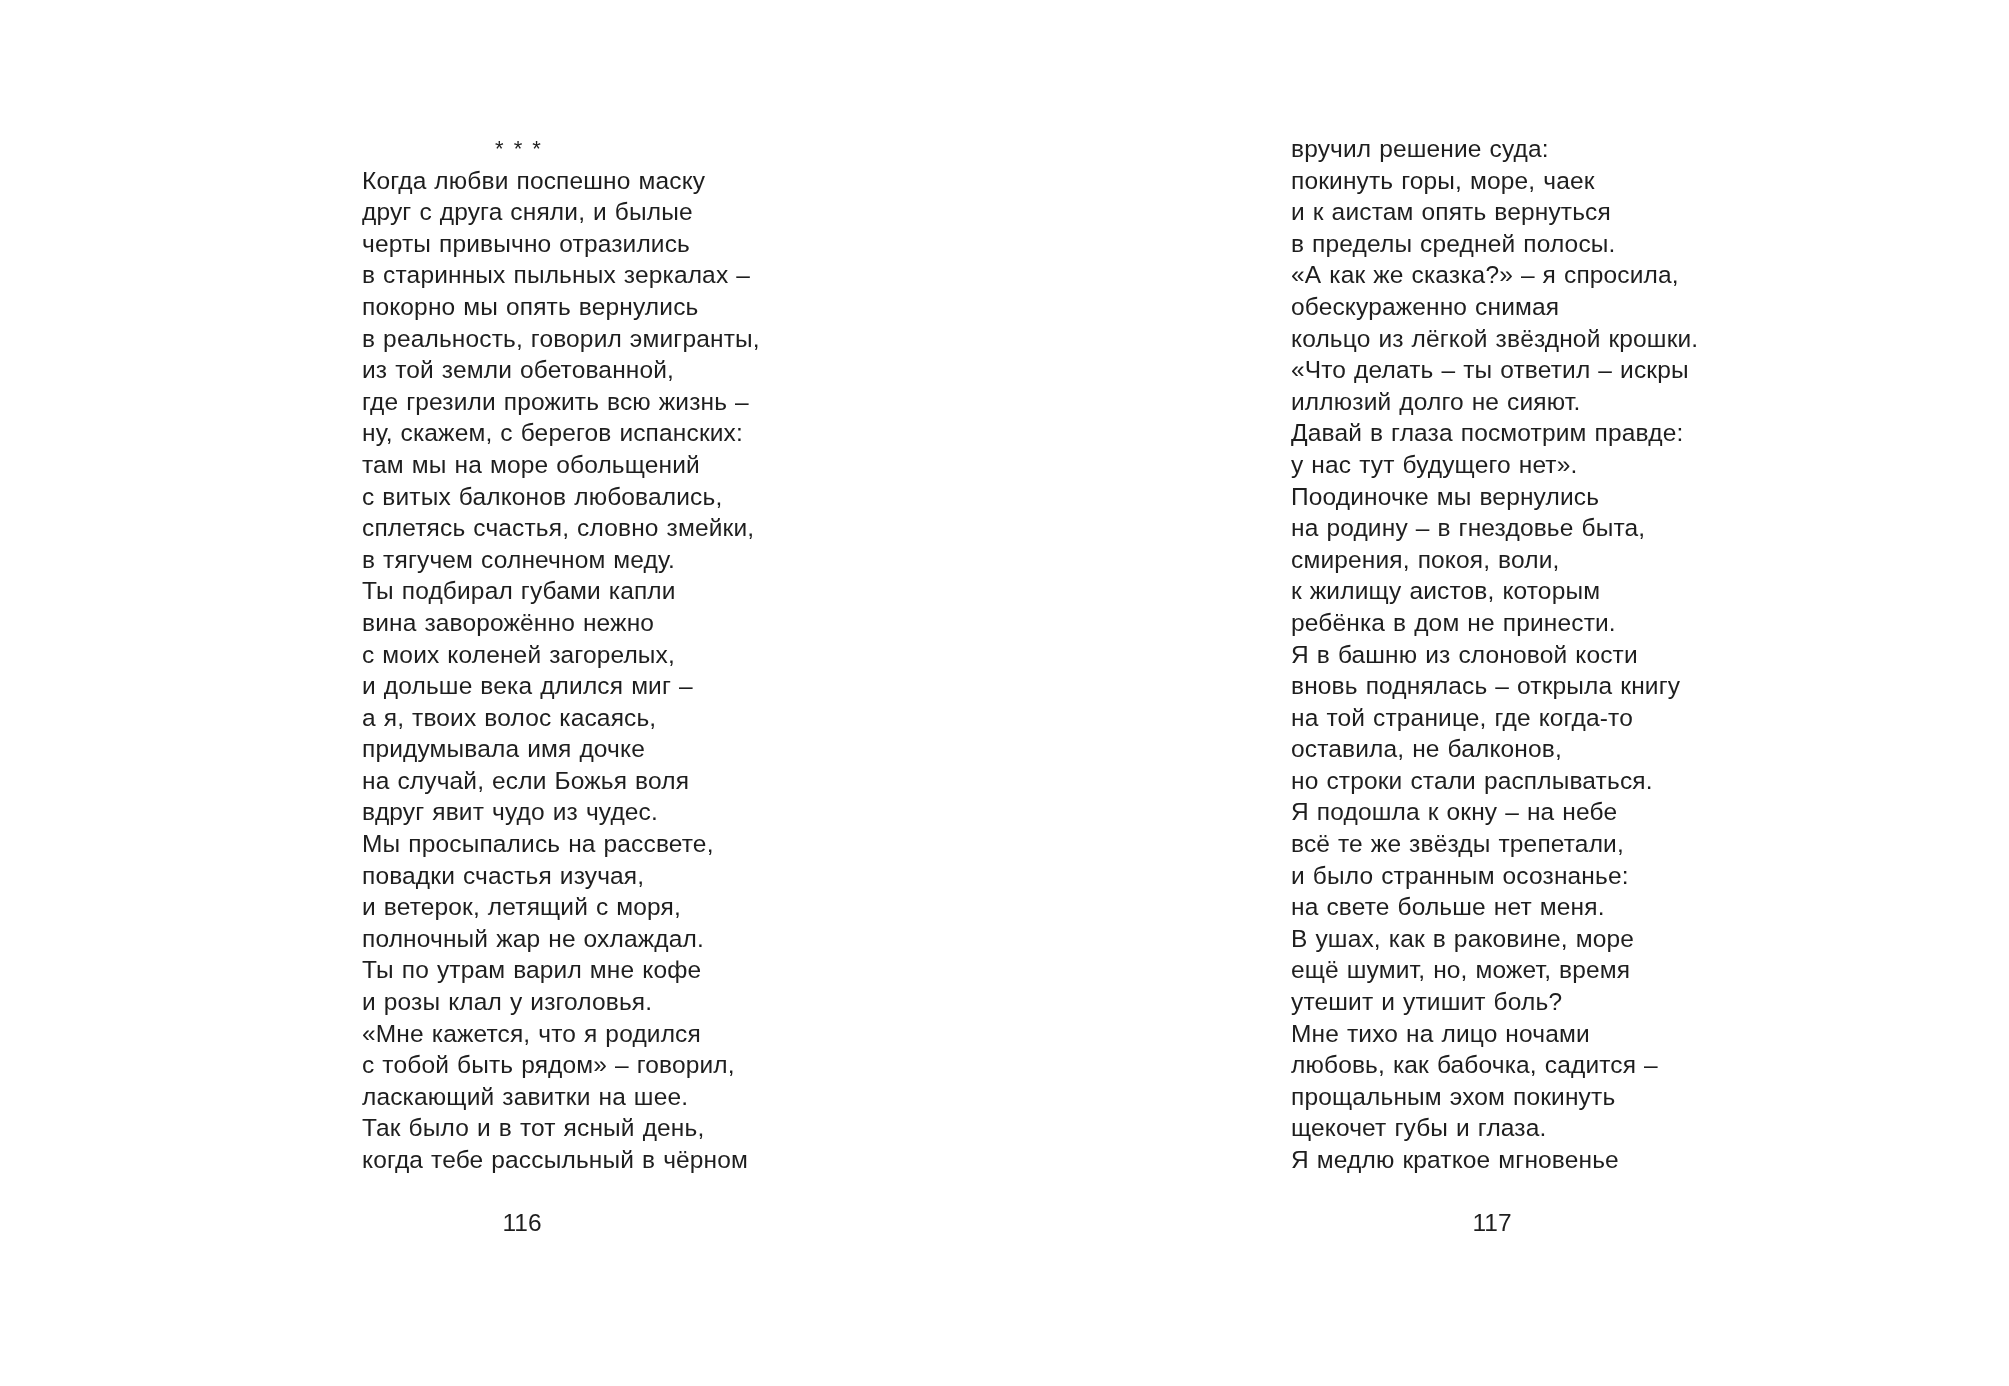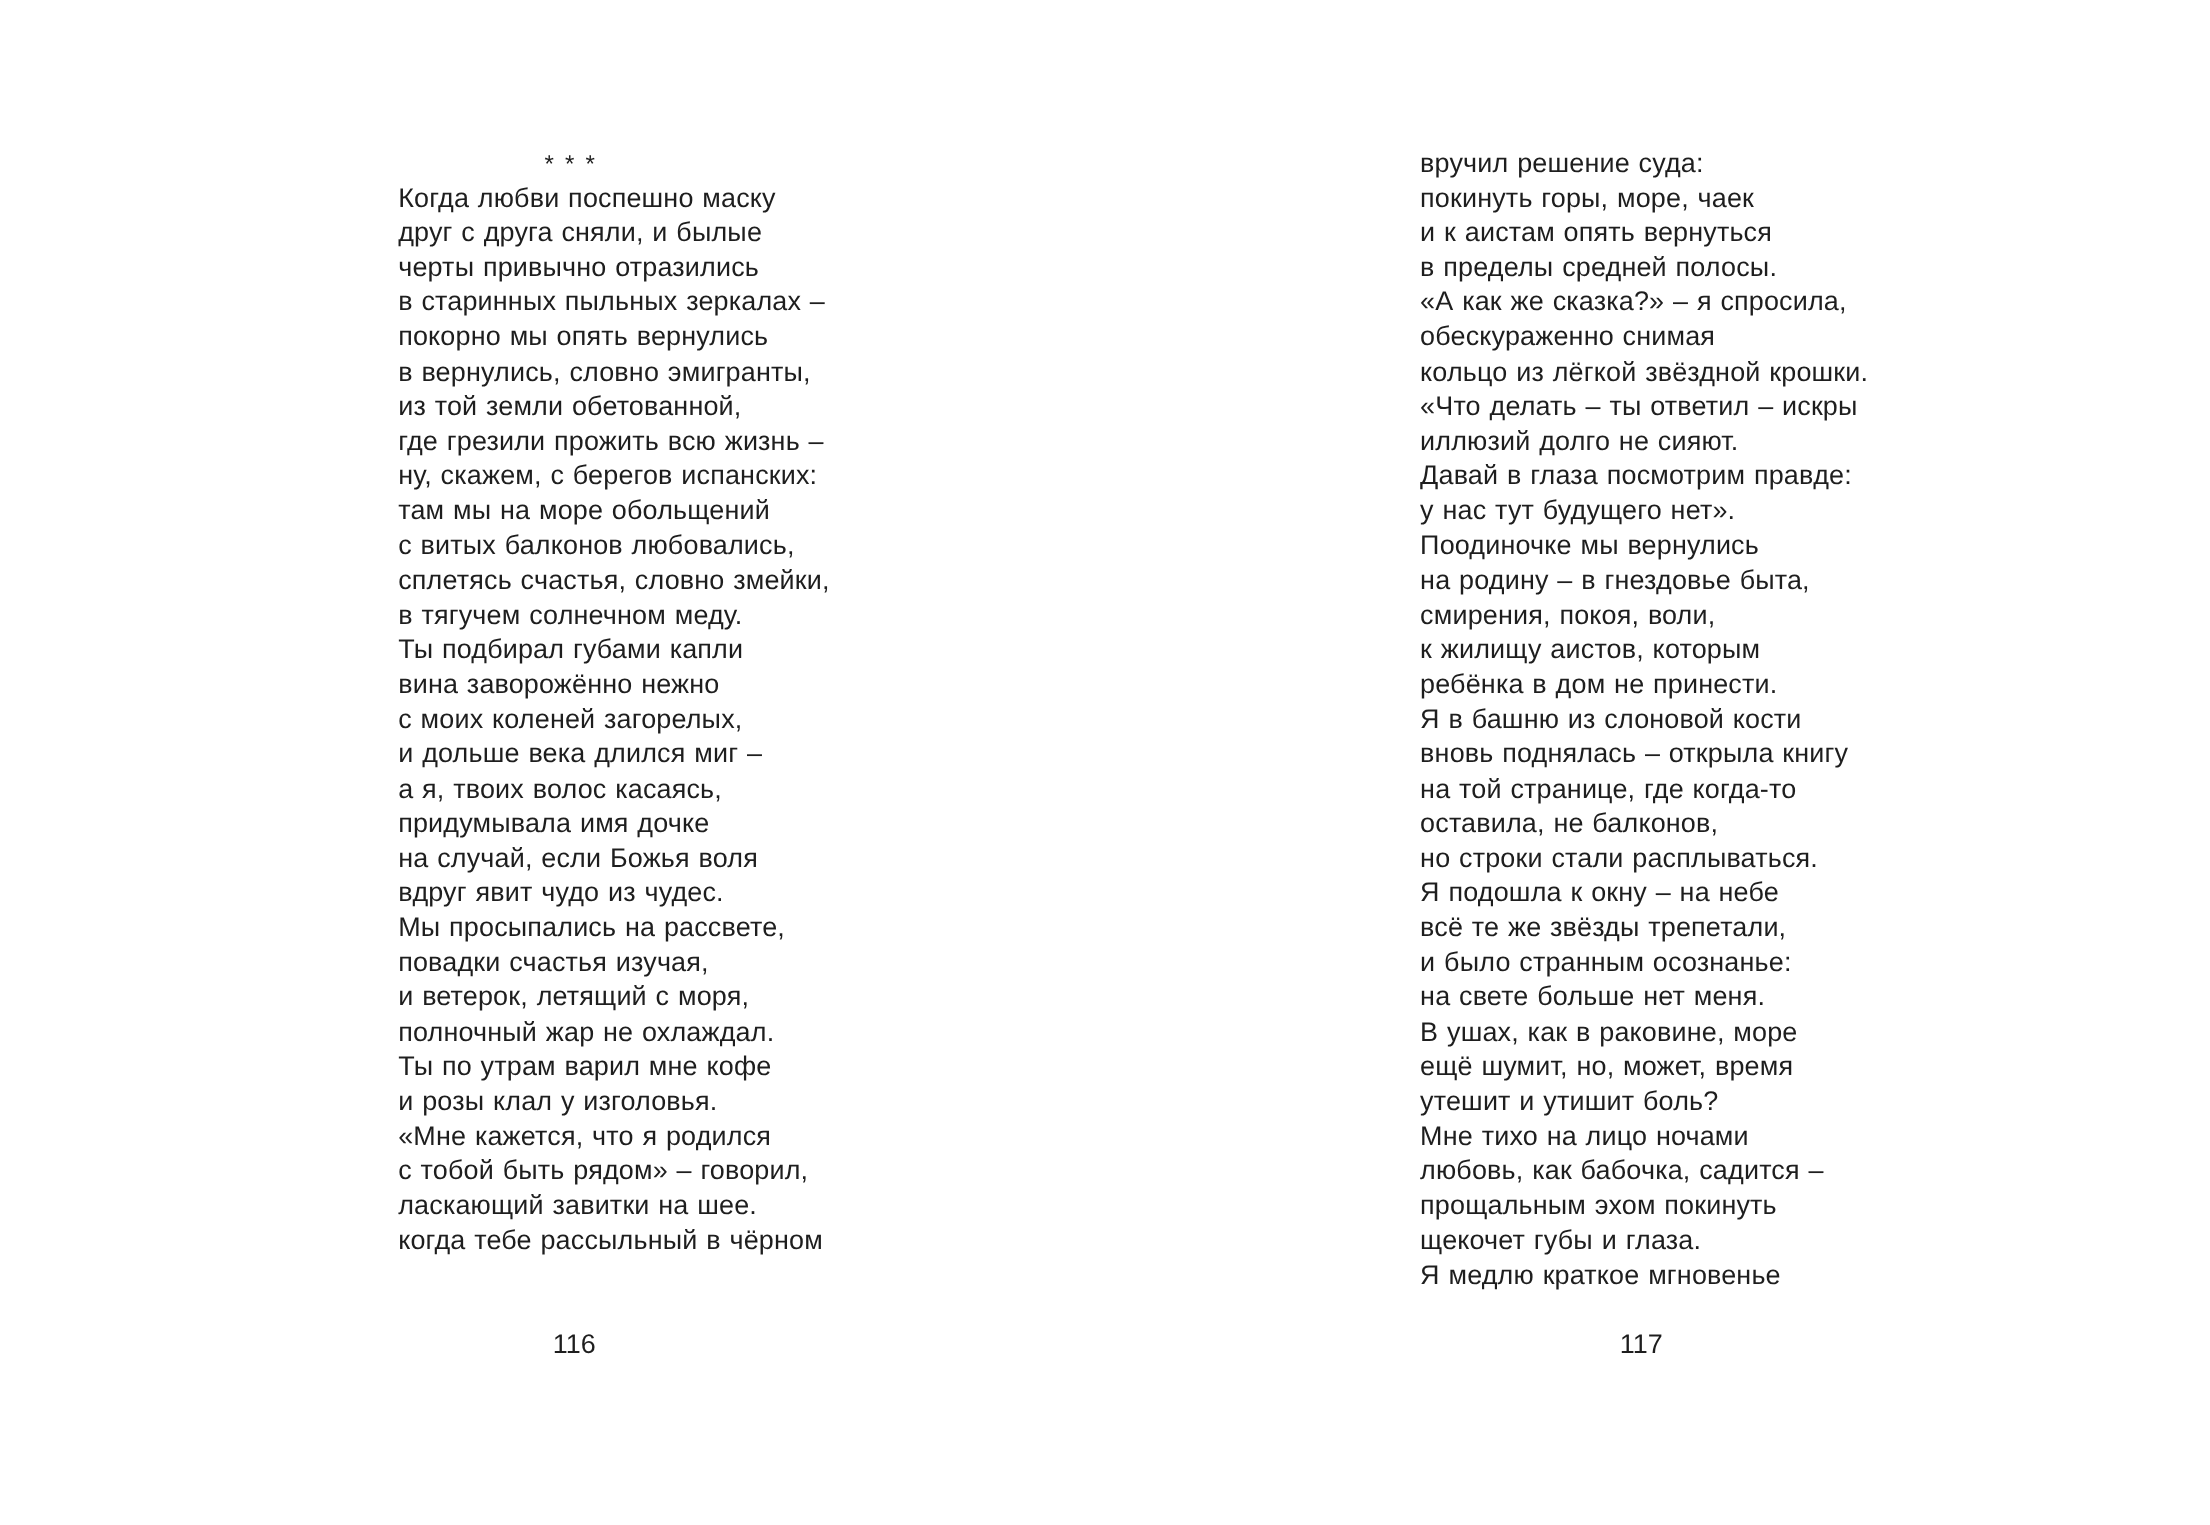--- a/index.html
+++ b/index.html
@@ -70,21 +70,21 @@
 <div class="spread">
 
   <div class="page page-left">
     <div class="poem">
       <span class="stars">* * *</span>
       <span class="line">Когда любви поспешно маску</span>
       <span class="line">друг с друга сняли, и былые</span>
       <span class="line">черты привычно отразились</span>
       <span class="line">в старинных пыльных зеркалах –</span>
       <span class="line">покорно мы опять вернулись</span>
-      <span class="line">в вернулись, словно эмигранты,</span>
+      <span class="line">в реальность, говорил эмигранты,</span>
       <span class="line">из той земли обетованной,</span>
       <span class="line">где грезили прожить всю жизнь –</span>
       <span class="line">ну, скажем, с берегов испанских:</span>
       <span class="line">там мы на море обольщений</span>
       <span class="line">с витых балконов любовались,</span>
       <span class="line">сплетясь счастья, словно змейки,</span>
       <span class="line">в тягучем солнечном меду.</span>
       <span class="line">Ты подбирал губами капли</span>
       <span class="line">вина заворожённо нежно</span>
       <span class="line">с моих коленей загорелых,</span>
@@ -95,20 +95,21 @@
       <span class="line">вдруг явит чудо из чудес.</span>
       <span class="line">Мы просыпались на рассвете,</span>
       <span class="line">повадки счастья изучая,</span>
       <span class="line">и ветерок, летящий с моря,</span>
       <span class="line">полночный жар не охлаждал.</span>
       <span class="line">Ты по утрам варил мне кофе</span>
       <span class="line">и розы клал у изголовья.</span>
       <span class="line">«Мне кажется, что я родился</span>
       <span class="line">с тобой быть рядом» – говорил,</span>
       <span class="line">ласкающий завитки на шее.</span>
+      <span class="line">Так было и в тот ясный день,</span>
       <span class="line">когда тебе рассыльный в чёрном</span>
     </div>
     <div class="page-number">116</div>
   </div>
 
   <div class="page page-right">
     <div class="poem">
       <span class="line">вручил решение суда:</span>
       <span class="line">покинуть горы, море, чаек</span>
       <span class="line">и к аистам опять вернуться</span>

